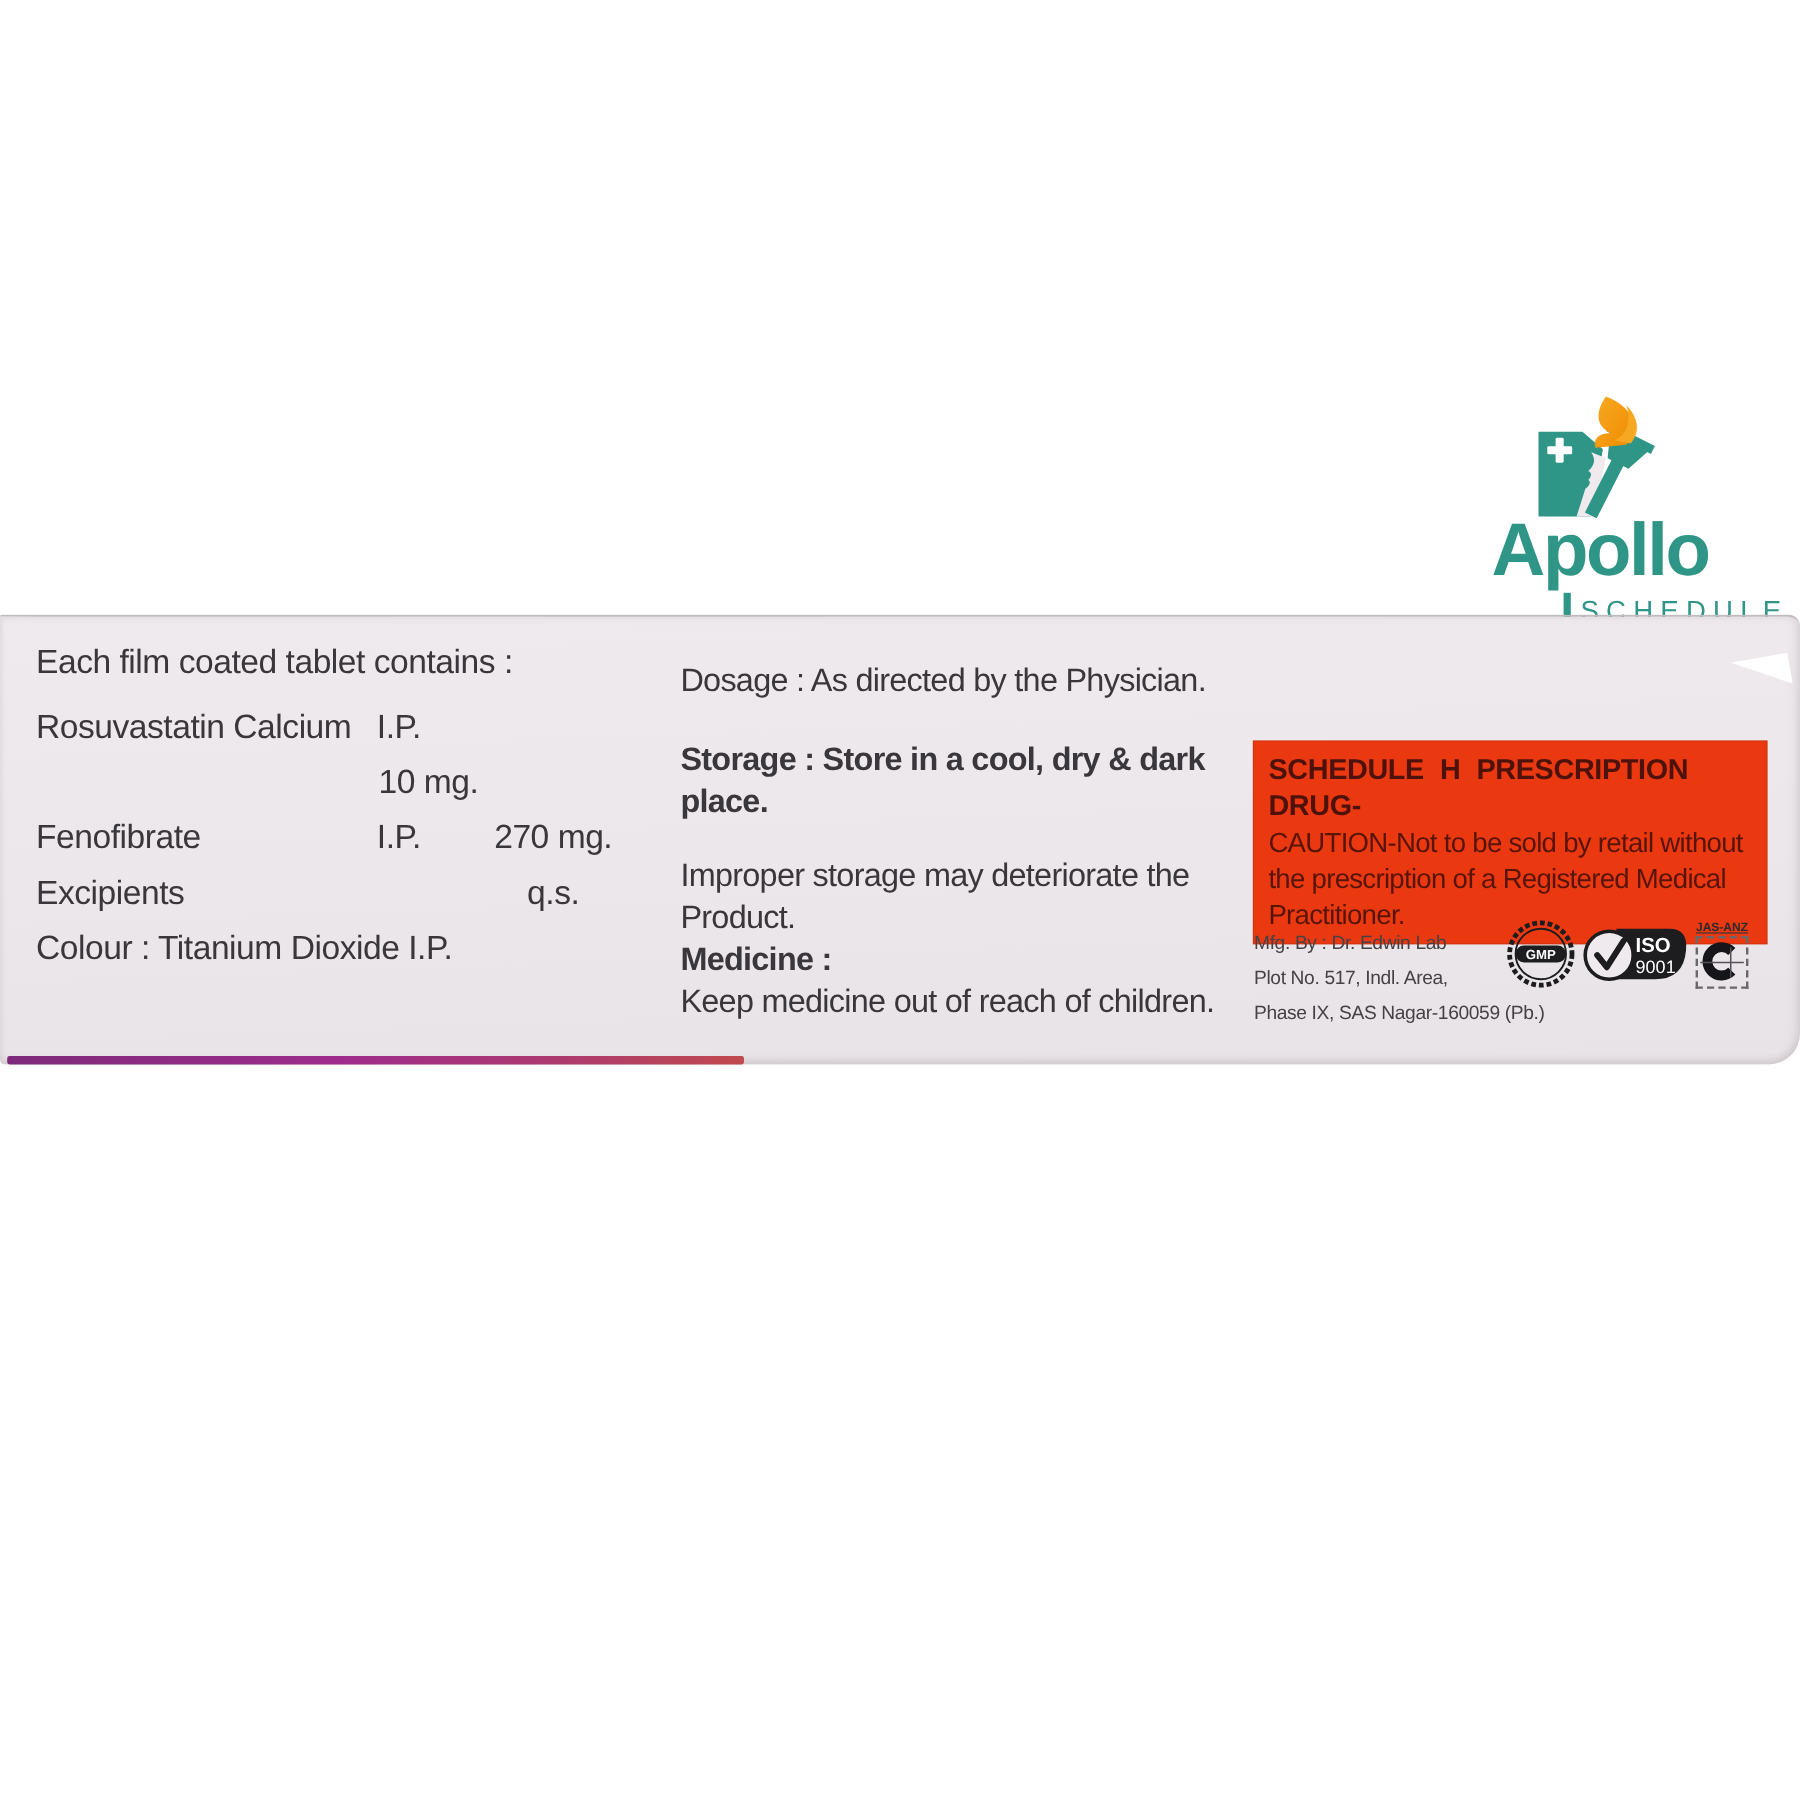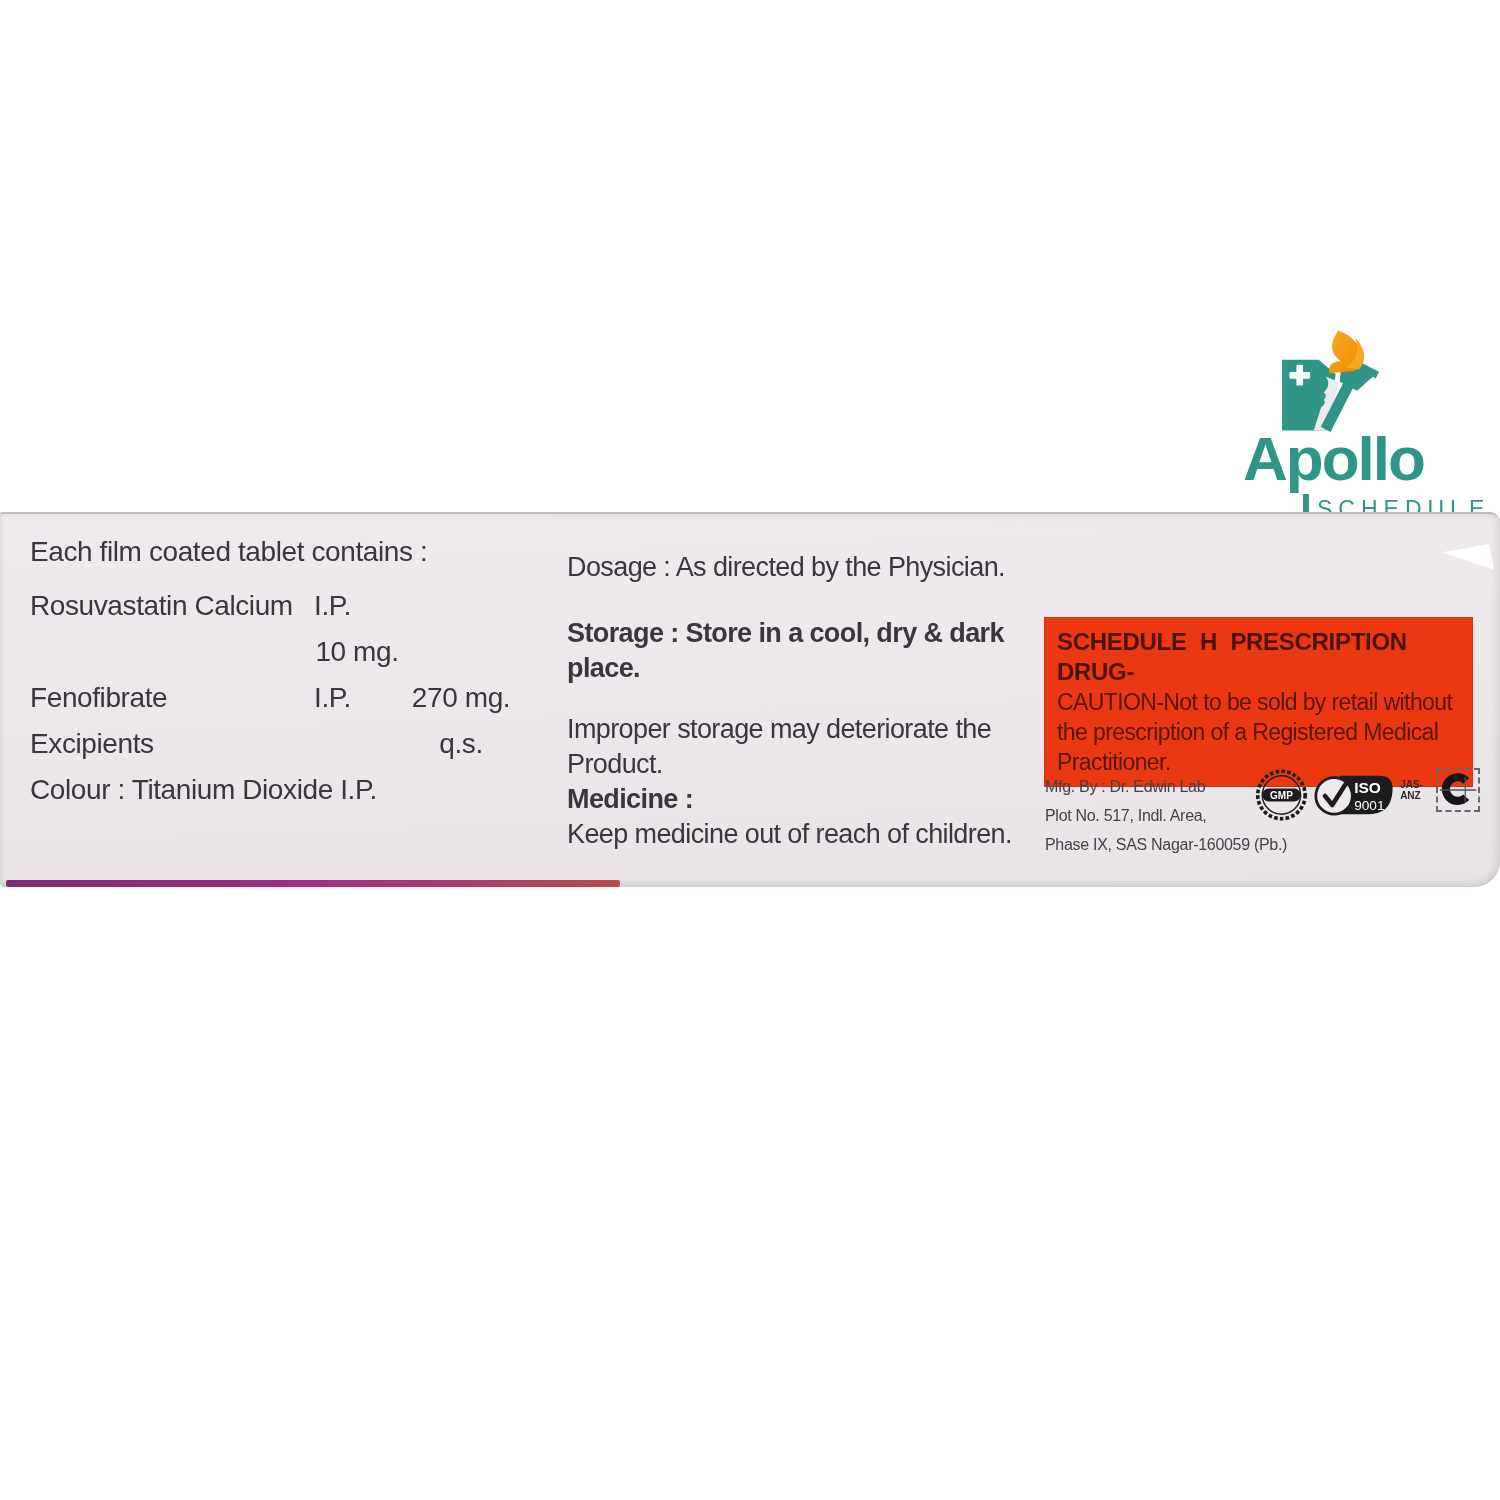--- a/index.html
+++ b/index.html
@@ -65,21 +65,21 @@
     color:#4d120b;line-height:30px;
   }
   .schedule-caution{
     font-size:23px;letter-spacing:-0.6px;color:#571509;line-height:30px;
   }
   .mfg{position:absolute;left:0;top:258px;font-size:16px;letter-spacing:-0.3px;line-height:29px;color:#454247;}
   .mfg div{white-space:nowrap;}
 
   .certs{position:absolute;left:210px;top:252px;display:flex;align-items:flex-start;gap:6px;}
   .cert{display:block;}
-  .jas-wrap{display:flex;align-items:center;margin-top:2px;}
+  .jas-wrap{display:flex;flex-direction:column;align-items:center;margin-top:2px;text-decoration:underline;}
   .jas-label{font-size:10px;font-weight:700;color:#2b2b2e;letter-spacing:0px;margin-bottom:1px;}
   .jas-square{
     width:44px;height:44px;border:2px dashed #6a676c;box-sizing:border-box;
     display:flex;align-items:center;justify-content:center;position:relative;background:transparent;
   }
 </style>
 </head>
 <body>
 
 <div class="stage">

